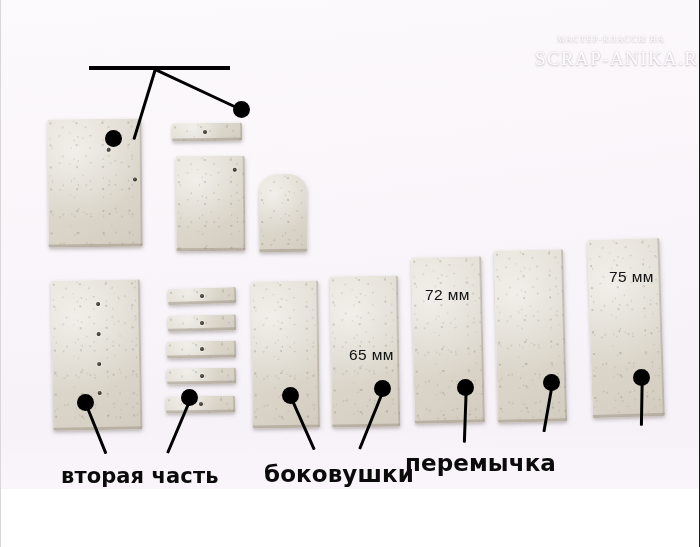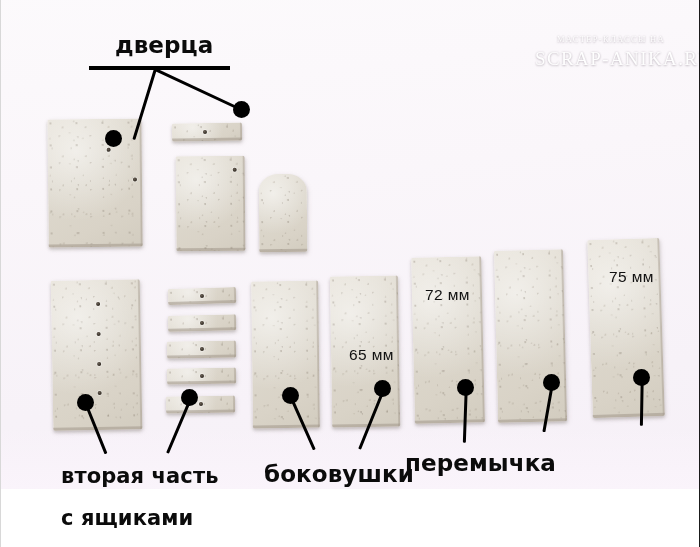--- a/index.html
+++ b/index.html
@@ -241,36 +241,34 @@
       <span class="edge-r"></span>
   </div>
 
   <div class="white-strip"></div>
 
   <div class="dim" style="left:348px; top:346px;text-align:right;">65 мм</div>
   <div class="dim" style="left:424px; top:286px;text-align:center;">72 мм</div>
   <div class="dim" style="left:608px; top:268px;">75 мм</div>
 
   <div class="rule" style="left:88px; top:66px; width:141px;"></div>
-  <div class="caption cap-big" style="left:114px; top:32px;">дверца</div>
 
   <div class="leader" style="left:154px; top:68px; width:73px; transform:rotate(107deg);"></div>
   <div class="dot" style="left:104px; top:130px;"></div>
 
   <div class="leader" style="left:154px; top:68px; width:95px; transform:rotate(25deg);"></div>
   <div class="dot" style="left:232px; top:101px;"></div>
 
   <div class="leader" style="left:85px; top:403px; width:53px; transform:rotate(68deg);"></div>
   <div class="dot" style="left:76px; top:394px;"></div>
 
   <div class="leader" style="left:189px; top:398px; width:58px; transform:rotate(113deg);"></div>
   <div class="dot" style="left:180px; top:389px;"></div>
 
   <div class="caption cap-lines" style="left:60px; top:461px;">вторая часть</div>
-  <div class="caption cap-lines" style="left:60px; top:503px;">с ящиками</div>
 
   <div class="leader" style="left:290px; top:396px; width:57px; transform:rotate(66deg);"></div>
   <div class="dot" style="left:281px; top:387px;"></div>
 
   <div class="leader" style="left:382px; top:389px; width:63px; transform:rotate(112deg);"></div>
   <div class="dot" style="left:373px; top:380px;"></div>
 
   <div class="caption cap-big" style="left:263px; top:461px;">боковушки</div>
 
   <div class="leader" style="left:465px; top:388px; width:53px; transform:rotate(92deg);"></div>

